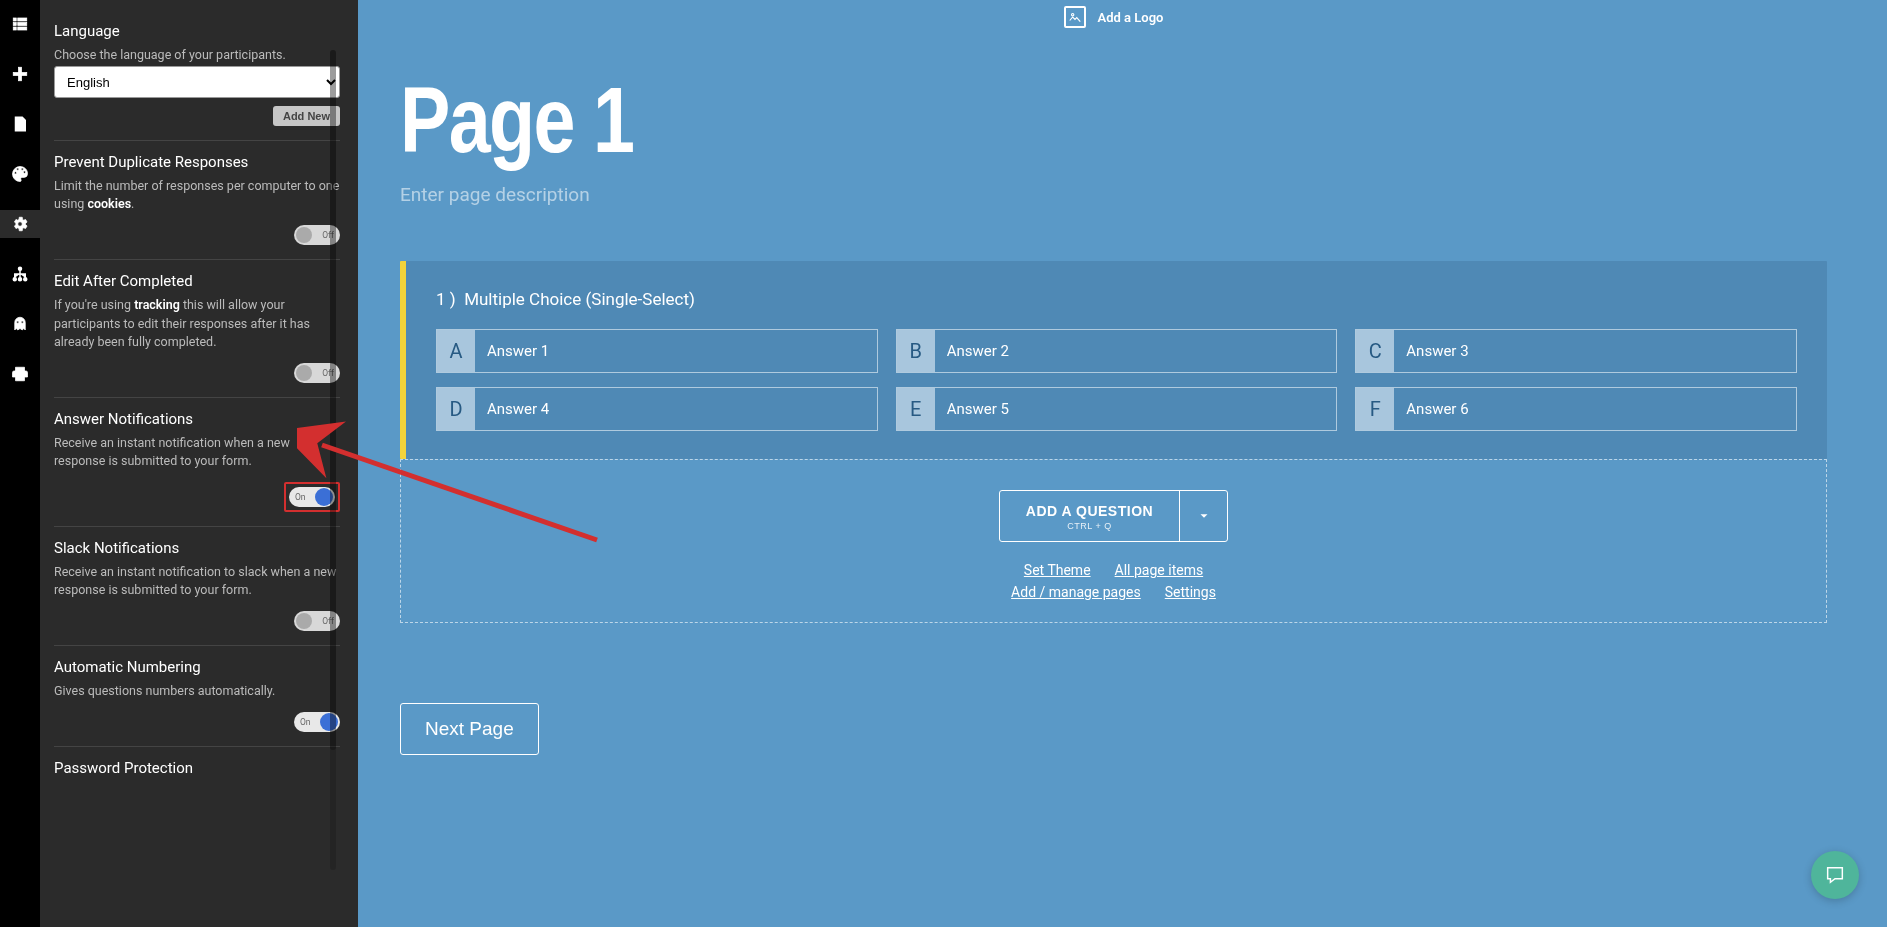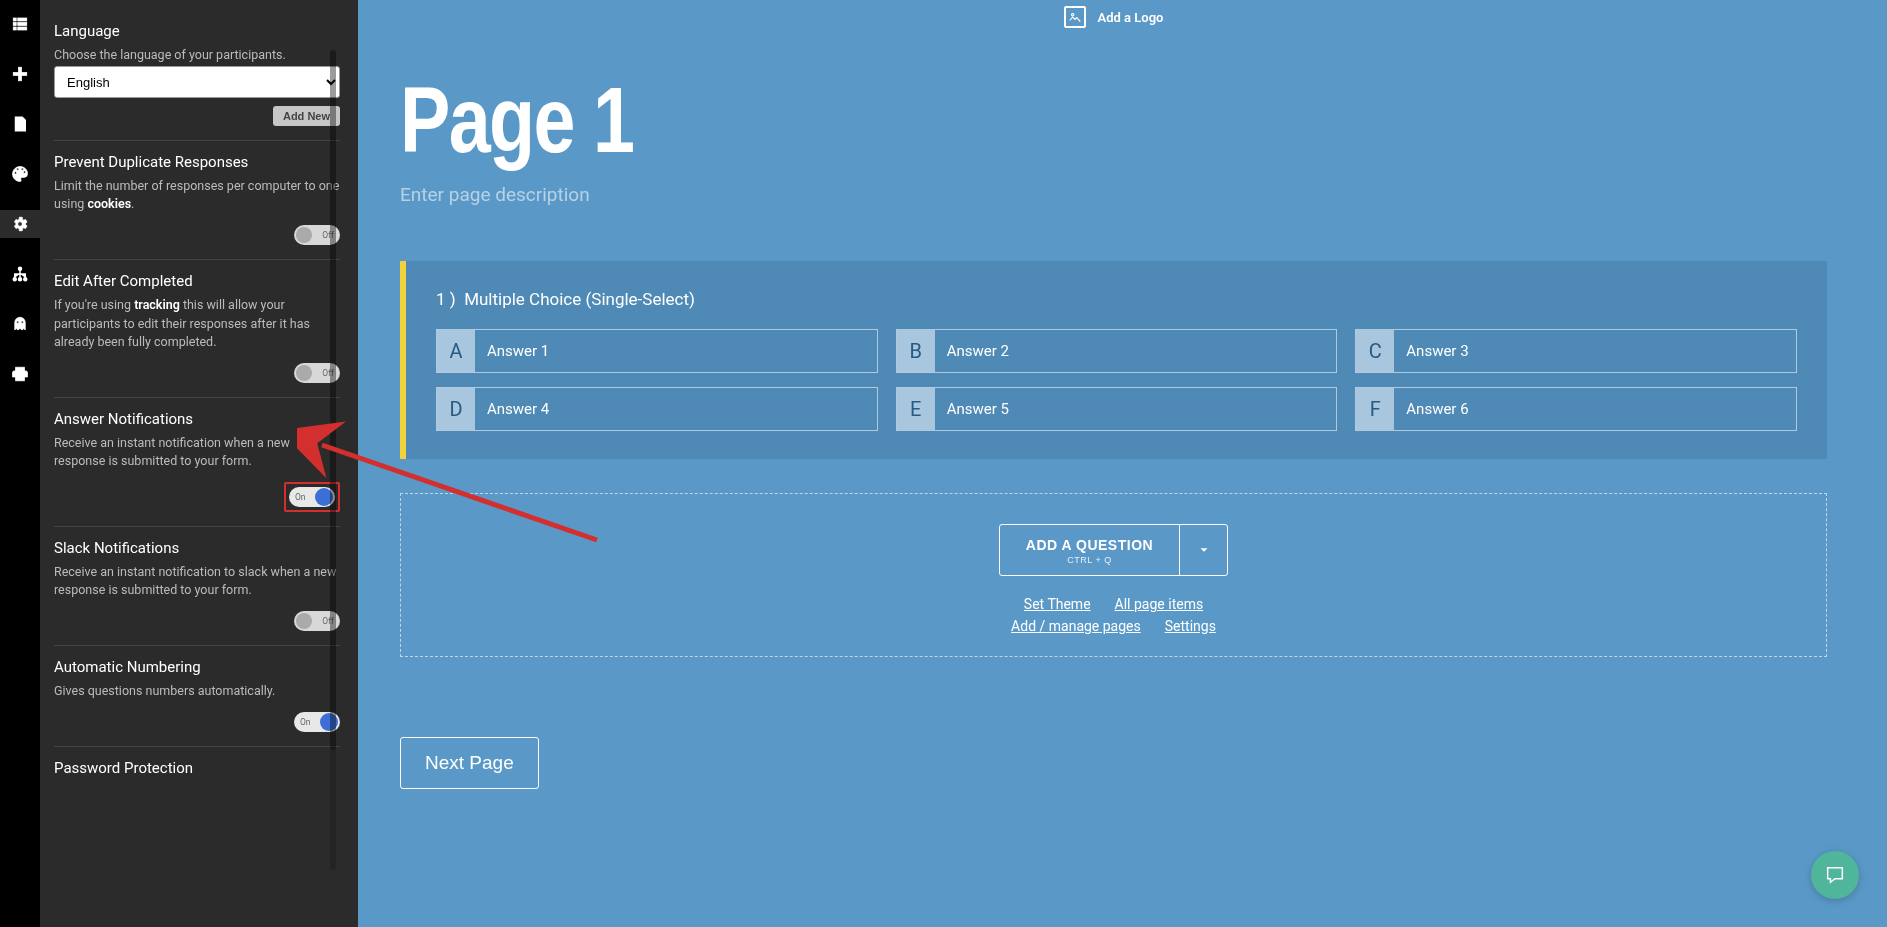--- a/index.html
+++ b/index.html
@@ -202,21 +202,20 @@
   display: flex; align-items: center; justify-content: center;
 }
 .answer .label {
   flex: 1;
   display: flex; align-items: center;
   padding-left: 12px;
   font-size: 15px;
 }
 
 .add-zone {
-  margin-top: 34px;
   border: 1px dashed rgba(255,255,255,0.6);
   padding: 30px 0 22px 0;
   text-align: center;
 }
 .add-q-wrap {
   display: inline-flex;
   border: 1.5px solid #fff;
   border-radius: 3px;
   overflow: hidden;
 }

